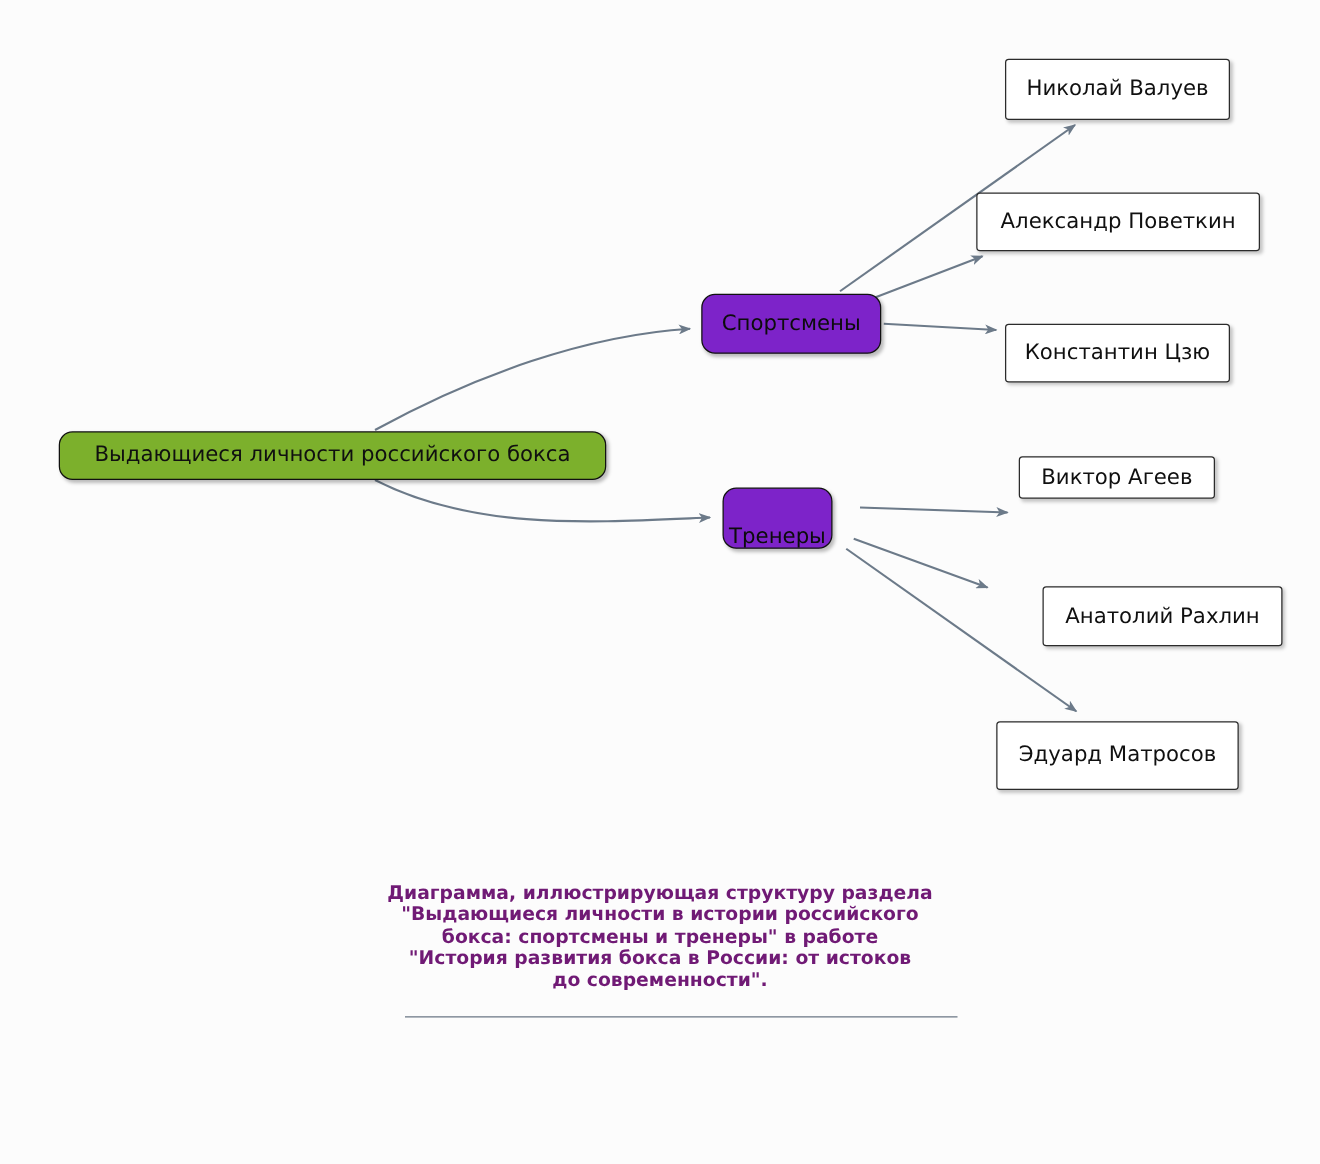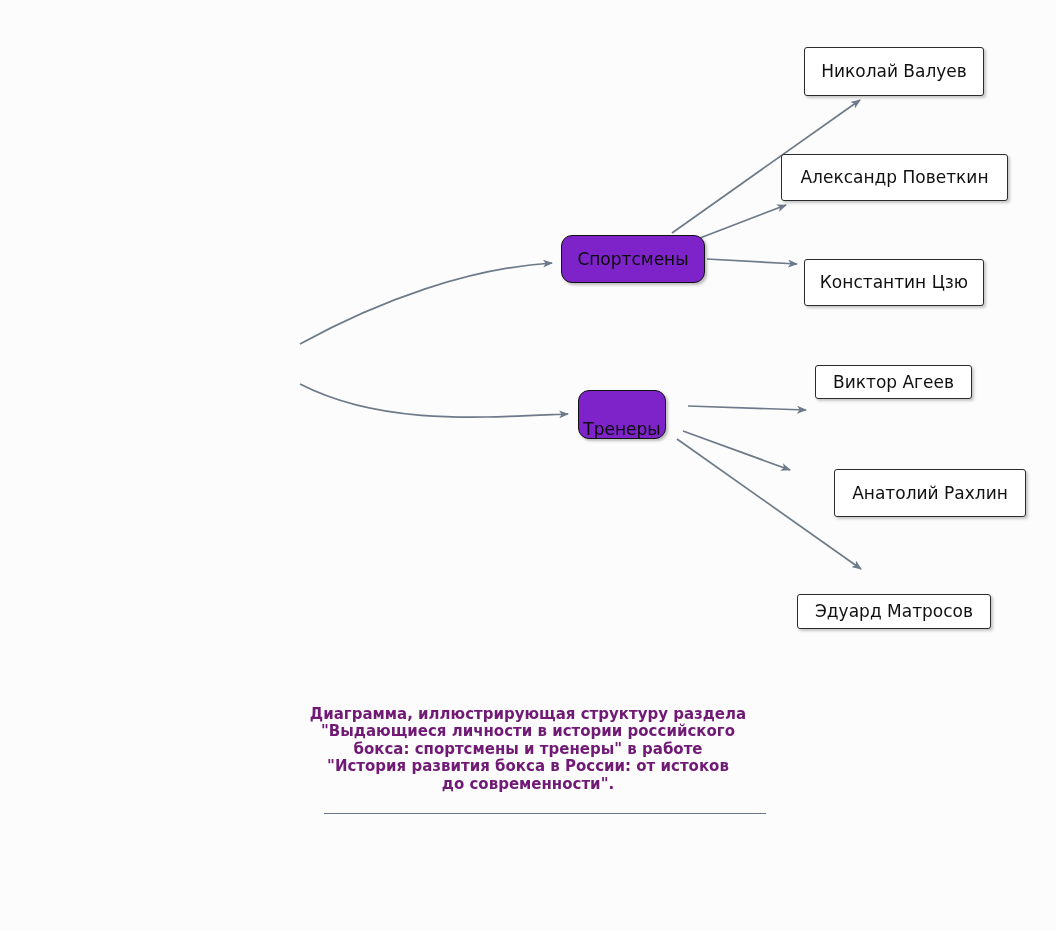--- a/index.html
+++ b/index.html
@@ -123,20 +123,23 @@
 
     <path d="M 672,233 L 860,100" fill="none" stroke="#6c7a89" stroke-width="1.7" marker-end="url(#arrowhead)"></path>
     <path d="M 700,238 L 786,205" fill="none" stroke="#6c7a89" stroke-width="1.7" marker-end="url(#arrowhead)"></path>
     <path d="M 707,259 L 797,264" fill="none" stroke="#6c7a89" stroke-width="1.7" marker-end="url(#arrowhead)"></path>
 
     <path d="M 688,406 L 806,410" fill="none" stroke="#6c7a89" stroke-width="1.7" marker-end="url(#arrowhead)"></path>
     <path d="M 683,431 L 790,470" fill="none" stroke="#6c7a89" stroke-width="1.7" marker-end="url(#arrowhead)"></path>
     <path d="M 677,439 L 861,569" fill="none" stroke="#6c7a89" stroke-width="1.7" marker-end="url(#arrowhead)"></path>
   </svg>
 
+  <div class="node node-root" style="left:47px; top:345px; width:438px; height:39px;">
+    <span class="node-label">Выдающиеся личности российского бокса</span>
+  </div>
 
   <div class="node node-branch" style="left:561px; top:235px; width:144px; height:48px;">
     <span class="node-label">Спортсмены</span>
   </div>
 
   <div class="node node-branch" style="left:578px; top:390px; width:88px; height:49px;align-items:flex-end;">
     <span class="node-label">Тренеры</span>
   </div>
 
   <div class="node node-leaf" style="left:804px; top:47px; width:180px; height:49px;">
@@ -152,21 +155,21 @@
   </div>
 
   <div class="node node-leaf" style="left:815px; top:365px; width:157px; height:34px;">
     <span class="node-label">Виктор Агеев</span>
   </div>
 
   <div class="node node-leaf" style="left:834px; top:469px; width:192px; height:48px;">
     <span class="node-label">Анатолий Рахлин</span>
   </div>
 
-  <div class="node node-leaf" style="left:797px; top:594px; width:194px; height:35px;">
+  <div class="node node-leaf" style="left:797px; top:577px; width:194px; height:55px;">
     <span class="node-label">Эдуард Матросов</span>
   </div>
 
   <div id="caption-block">
     <span class="caption-line">Диаграмма, иллюстрирующая структуру раздела</span>
     <span class="caption-line">"Выдающиеся личности в истории российского</span>
     <span class="caption-line">бокса: спортсмены и тренеры" в работе</span>
     <span class="caption-line">"История развития бокса в России: от истоков</span>
     <span class="caption-line">до современности".</span>
   </div>

